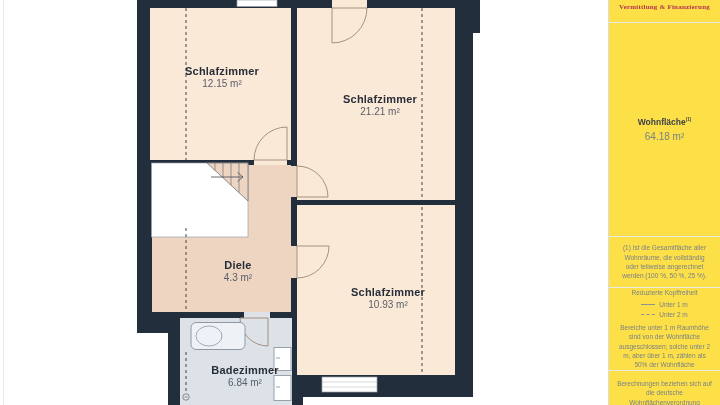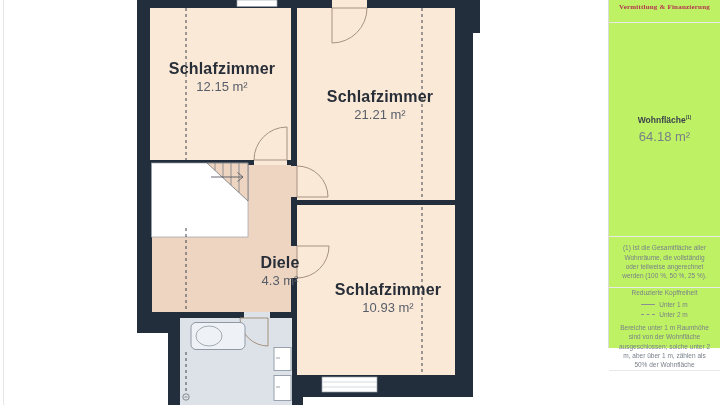--- a/index.html
+++ b/index.html
@@ -4,34 +4,34 @@
 <style>
   html,body{margin:0;padding:0;background:#ffffff;}
   #app{position:relative;width:720px;height:405px;background:#ffffff;overflow:hidden;
        font-family:"Liberation Sans", sans-serif;}
   .page-edge{position:absolute;left:3px;top:0;bottom:0;width:1px;background:#e6e6e6;}
 
   
   #plan{position:absolute;left:0;top:0;width:608px;height:405px;}
   #plan svg{position:absolute;left:0;top:0;}
   .plan-label{position:absolute;transform:translate(-50%,-50%);text-align:center;white-space:nowrap;}
-  .plan-label .rname{font-weight:bold;font-size:16px;color:#272e38;letter-spacing:.2px;}
-  .plan-label .rarea{font-size:13px;color:#575e68;margin-top:1px;}
+  .plan-label .rname{font-weight:bold;font-size:11px;color:#272e38;letter-spacing:.2px;}
+  .plan-label .rarea{font-size:10px;color:#575e68;margin-top:1px;}
 
   
-  #sidebar{position:absolute;right:0;top:0;width:112px;height:348px;background:#bef264;
+  #sidebar{position:absolute;right:0;top:0;width:112px;height:405px;background:#fde047;
            border-left:1px solid #dcdcdc;box-sizing:border-box;display:flex;flex-direction:column;}
   .sec{border-bottom:1px solid #e9e9e9;box-sizing:border-box;flex:none;}
   .sec-logo{height:23px;display:flex;align-items:flex-start;justify-content:center;padding-top:3px;}
   .logo-text{font-family:"Liberation Serif", serif;font-weight:bold;font-size:7px;color:#b5334f;
              letter-spacing:.2px;}
   .sec-area{height:214px;display:flex;flex-direction:column;align-items:center;justify-content:center;}
   .area-label{font-size:8.5px;font-weight:bold;color:#3c434d;}
   .area-label sup{font-size:4.5px;}
-  .area-value{font-size:13px;color:#787f88;margin-top:4px;}
+  .area-value{font-size:10px;color:#787f88;margin-top:4px;}
   .sec-footnote{height:51px;display:flex;align-items:center;justify-content:center;padding:0 9px;}
   .tiny{font-size:6.5px;line-height:1.45;color:#7a8089;text-align:center;}
   .sec-headroom{height:83px;display:flex;flex-direction:column;align-items:center;justify-content:center;
                 padding:0 8px;}
   .legend-row{display:flex;align-items:center;gap:4px;margin-top:3px;}
   .legend-line{width:14px;height:0;border-top:1px solid #8b9097;display:inline-block;}
   .legend-line.dashed{border-top-style:dashed;}
   .legend-label{font-size:6.5px;color:#7a8089;}
   .headroom-desc{margin-top:5px;}
   .sec-disclaimer{flex:1;border-bottom:none;display:flex;align-items:flex-start;justify-content:center;
@@ -104,27 +104,31 @@
     </svg>
 
     <div class="plan-label" style="left:222px;top:77px;">
       <div class="rname">Schlafzimmer</div>
       <div class="rarea">12.15 m²</div>
     </div>
     <div class="plan-label" style="left:380px;top:105px;">
       <div class="rname">Schlafzimmer</div>
       <div class="rarea">21.21 m²</div>
     </div>
-    <div class="plan-label" style="left:238px;top:271px;margin-left:42px;">
+    <div class="plan-label" style="left:238px;top:271px;">
       <div class="rname">Diele</div>
       <div class="rarea">4.3 m²</div>
     </div>
     <div class="plan-label" style="left:388px;top:298px;">
       <div class="rname">Schlafzimmer</div>
       <div class="rarea">10.93 m²</div>
+    </div>
+    <div class="plan-label" style="left:245px;top:376px;">
+      <div class="rname">Badezimmer</div>
+      <div class="rarea">6.84 m²</div>
     </div>
   </div>
 
   <div id="sidebar">
     <div class="sec sec-logo">
       <span class="logo-text">Vermittlung &amp; Finanzierung</span>
     </div>
 
     <div class="sec sec-area">
       <div class="area-label">

